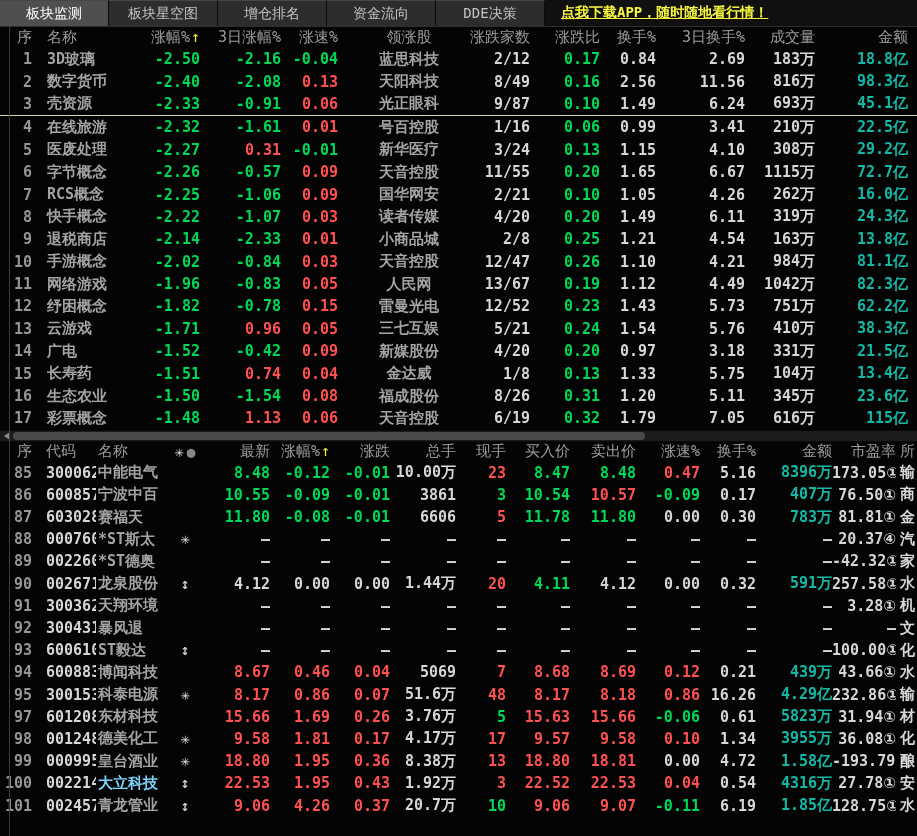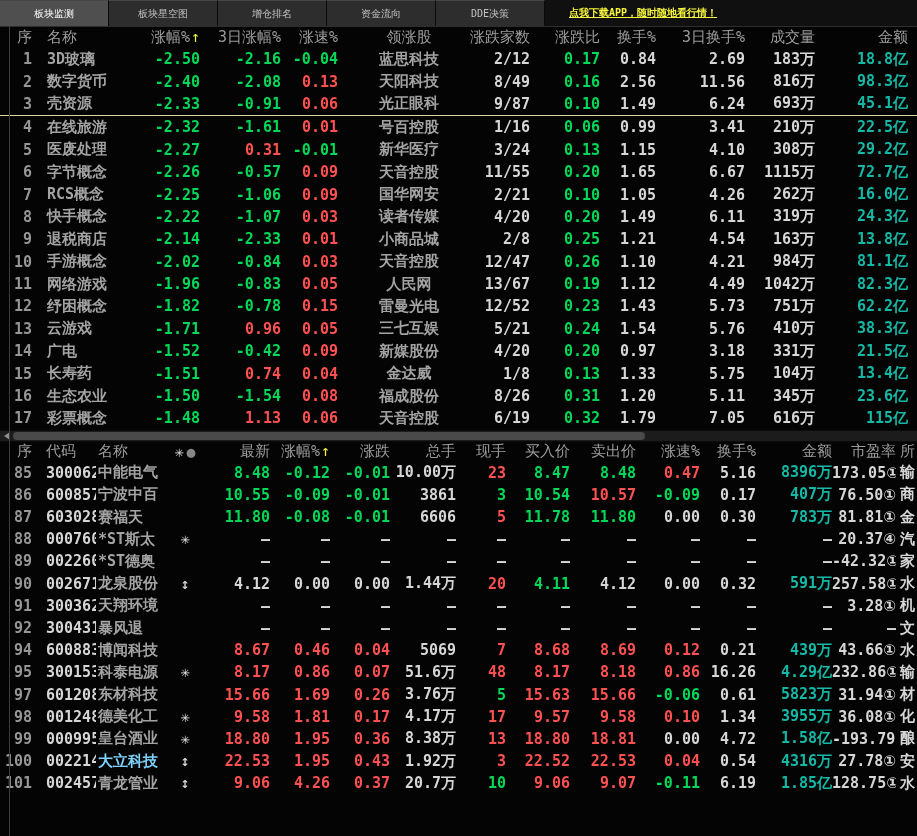--- a/index.html
+++ b/index.html
@@ -2,24 +2,24 @@
 <html><head>
 <meta charset="utf-8">
 <style>
   html,body{margin:0;padding:0;background:#000;}
   #app{position:relative;width:917px;height:836px;background:#040404;overflow:hidden;
        font-family:"DejaVu Sans Mono","DejaVu Sans","Liberation Sans",sans-serif;}
 
   
   .tabbar{height:26px;display:flex;align-items:stretch;background:#101010;border-bottom:1px solid #2e2e2e;}
   .tab{min-width:88px;padding:0 10px;display:flex;align-items:center;justify-content:center;
-       font-size:10px;color:#c2c2c2;background:#2d2d2d;border-right:1px solid #0a0a0a;
+       font-size:14px;color:#c2c2c2;background:#2d2d2d;border-right:1px solid #0a0a0a;
        border-top:1px solid #474747;cursor:default;}
   .tab.active{background:#4f4f4f;color:#ffffff;}
-  .promo{margin-left:24px;display:flex;align-items:center;font-size:10px;font-weight:bold;
+  .promo{margin-left:16px;display:flex;align-items:center;font-size:14px;font-weight:bold;
          color:#f6f63c;text-decoration:underline;}
 
   
   table{border-collapse:collapse;table-layout:fixed;width:917px;}
   th{font-weight:normal;font-size:15px;color:#9c9c9c;white-space:nowrap;overflow:hidden;padding:0;}
   td{font-weight:bold;font-size:15px;white-space:nowrap;overflow:hidden;padding:0;}
   #sector th{height:21px;} #sector td{height:22.4px;}
   #stock th{height:20px;}  #stock td{height:22.2px;}
 
   
@@ -523,20 +523,38 @@
           <td class="w">—</td>
           <td class="w">—</td>
           <td class="w">—</td>
           <td class="w">—</td>
           <td class="w">—</td>
           <td class="w">—</td>
           <td class="w">—</td>
           <td class="w">文</td>
         </tr>
         <tr>
+          <td class="n">93</td>
+          <td class="w">600610</td>
+          <td class="y">ST毅达</td>
+          <td class="s">↕</td>
+          <td class="w">—</td>
+          <td class="w">—</td>
+          <td class="w">—</td>
+          <td class="w">—</td>
+          <td class="w">—</td>
+          <td class="w">—</td>
+          <td class="w">—</td>
+          <td class="w">—</td>
+          <td class="w">—</td>
+          <td class="w">—</td>
+          <td class="w">100.00①</td>
+          <td class="w">化</td>
+        </tr>
+        <tr>
           <td class="n">94</td>
           <td class="w">600883</td>
           <td class="y">博闻科技</td>
           <td class="s"></td>
           <td class="r">8.67</td>
           <td class="r">0.46</td>
           <td class="r">0.04</td>
           <td class="w">5069</td>
           <td class="r">7</td>
           <td class="r">8.68</td>

